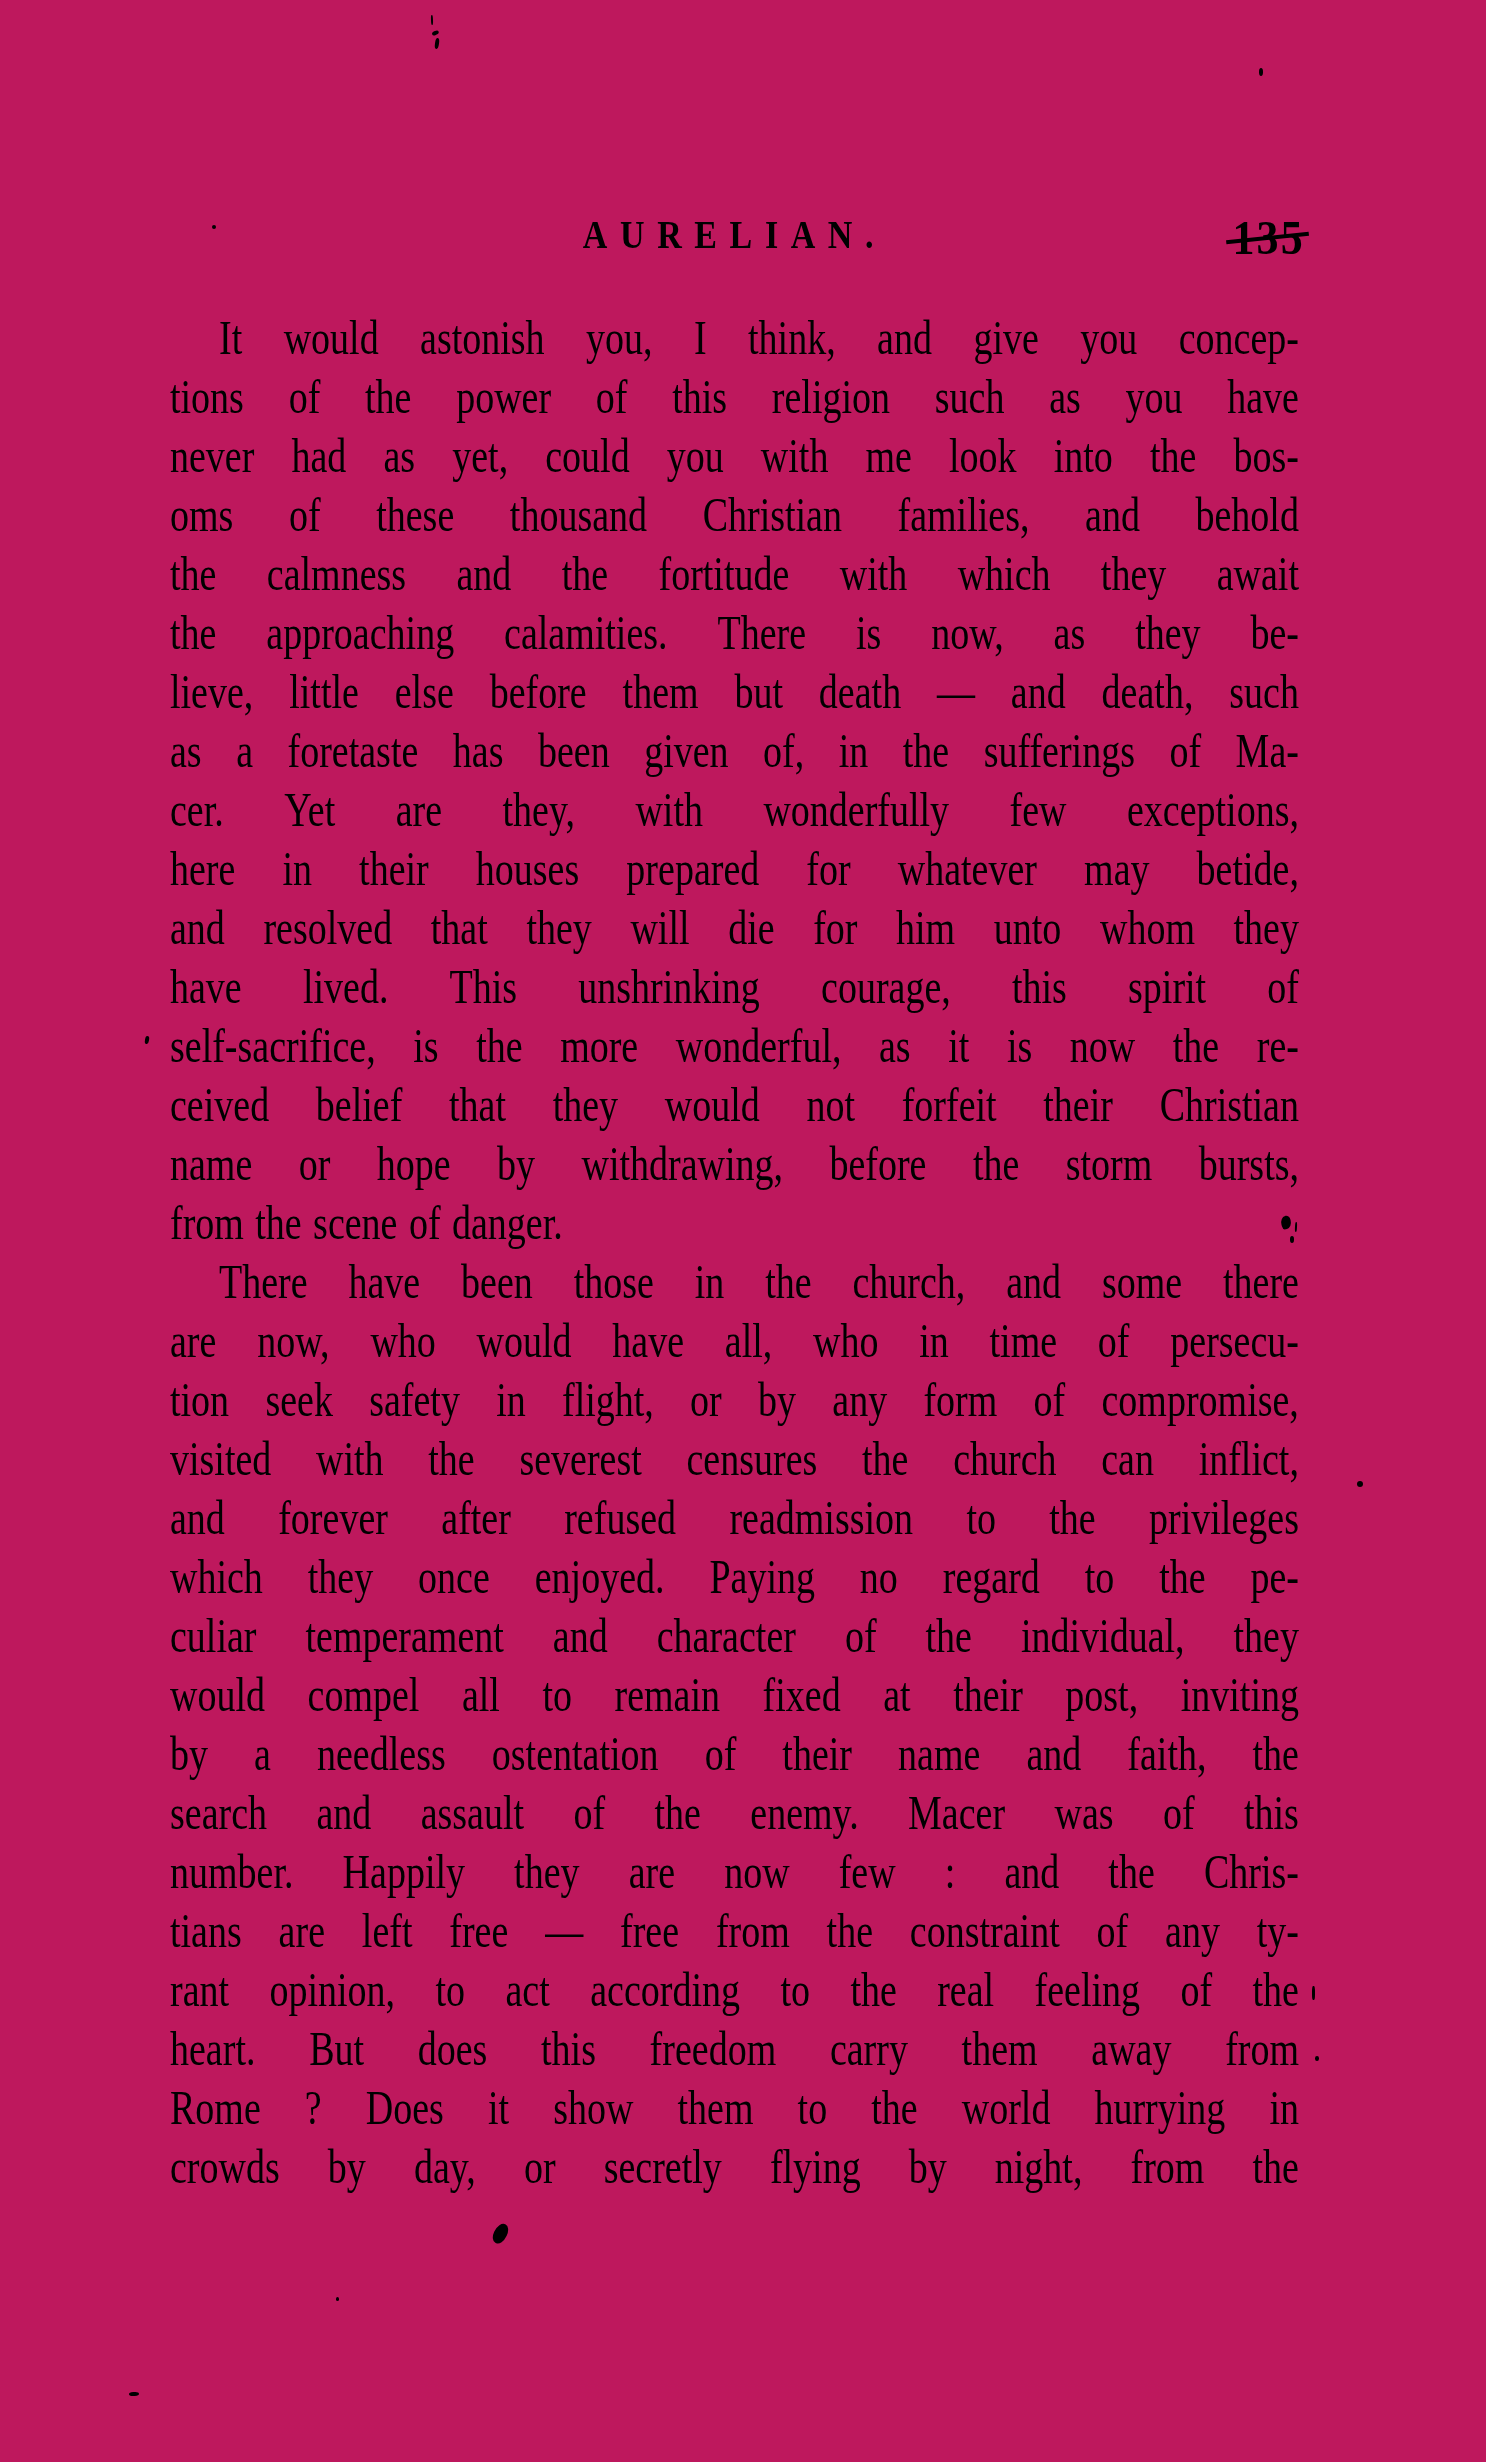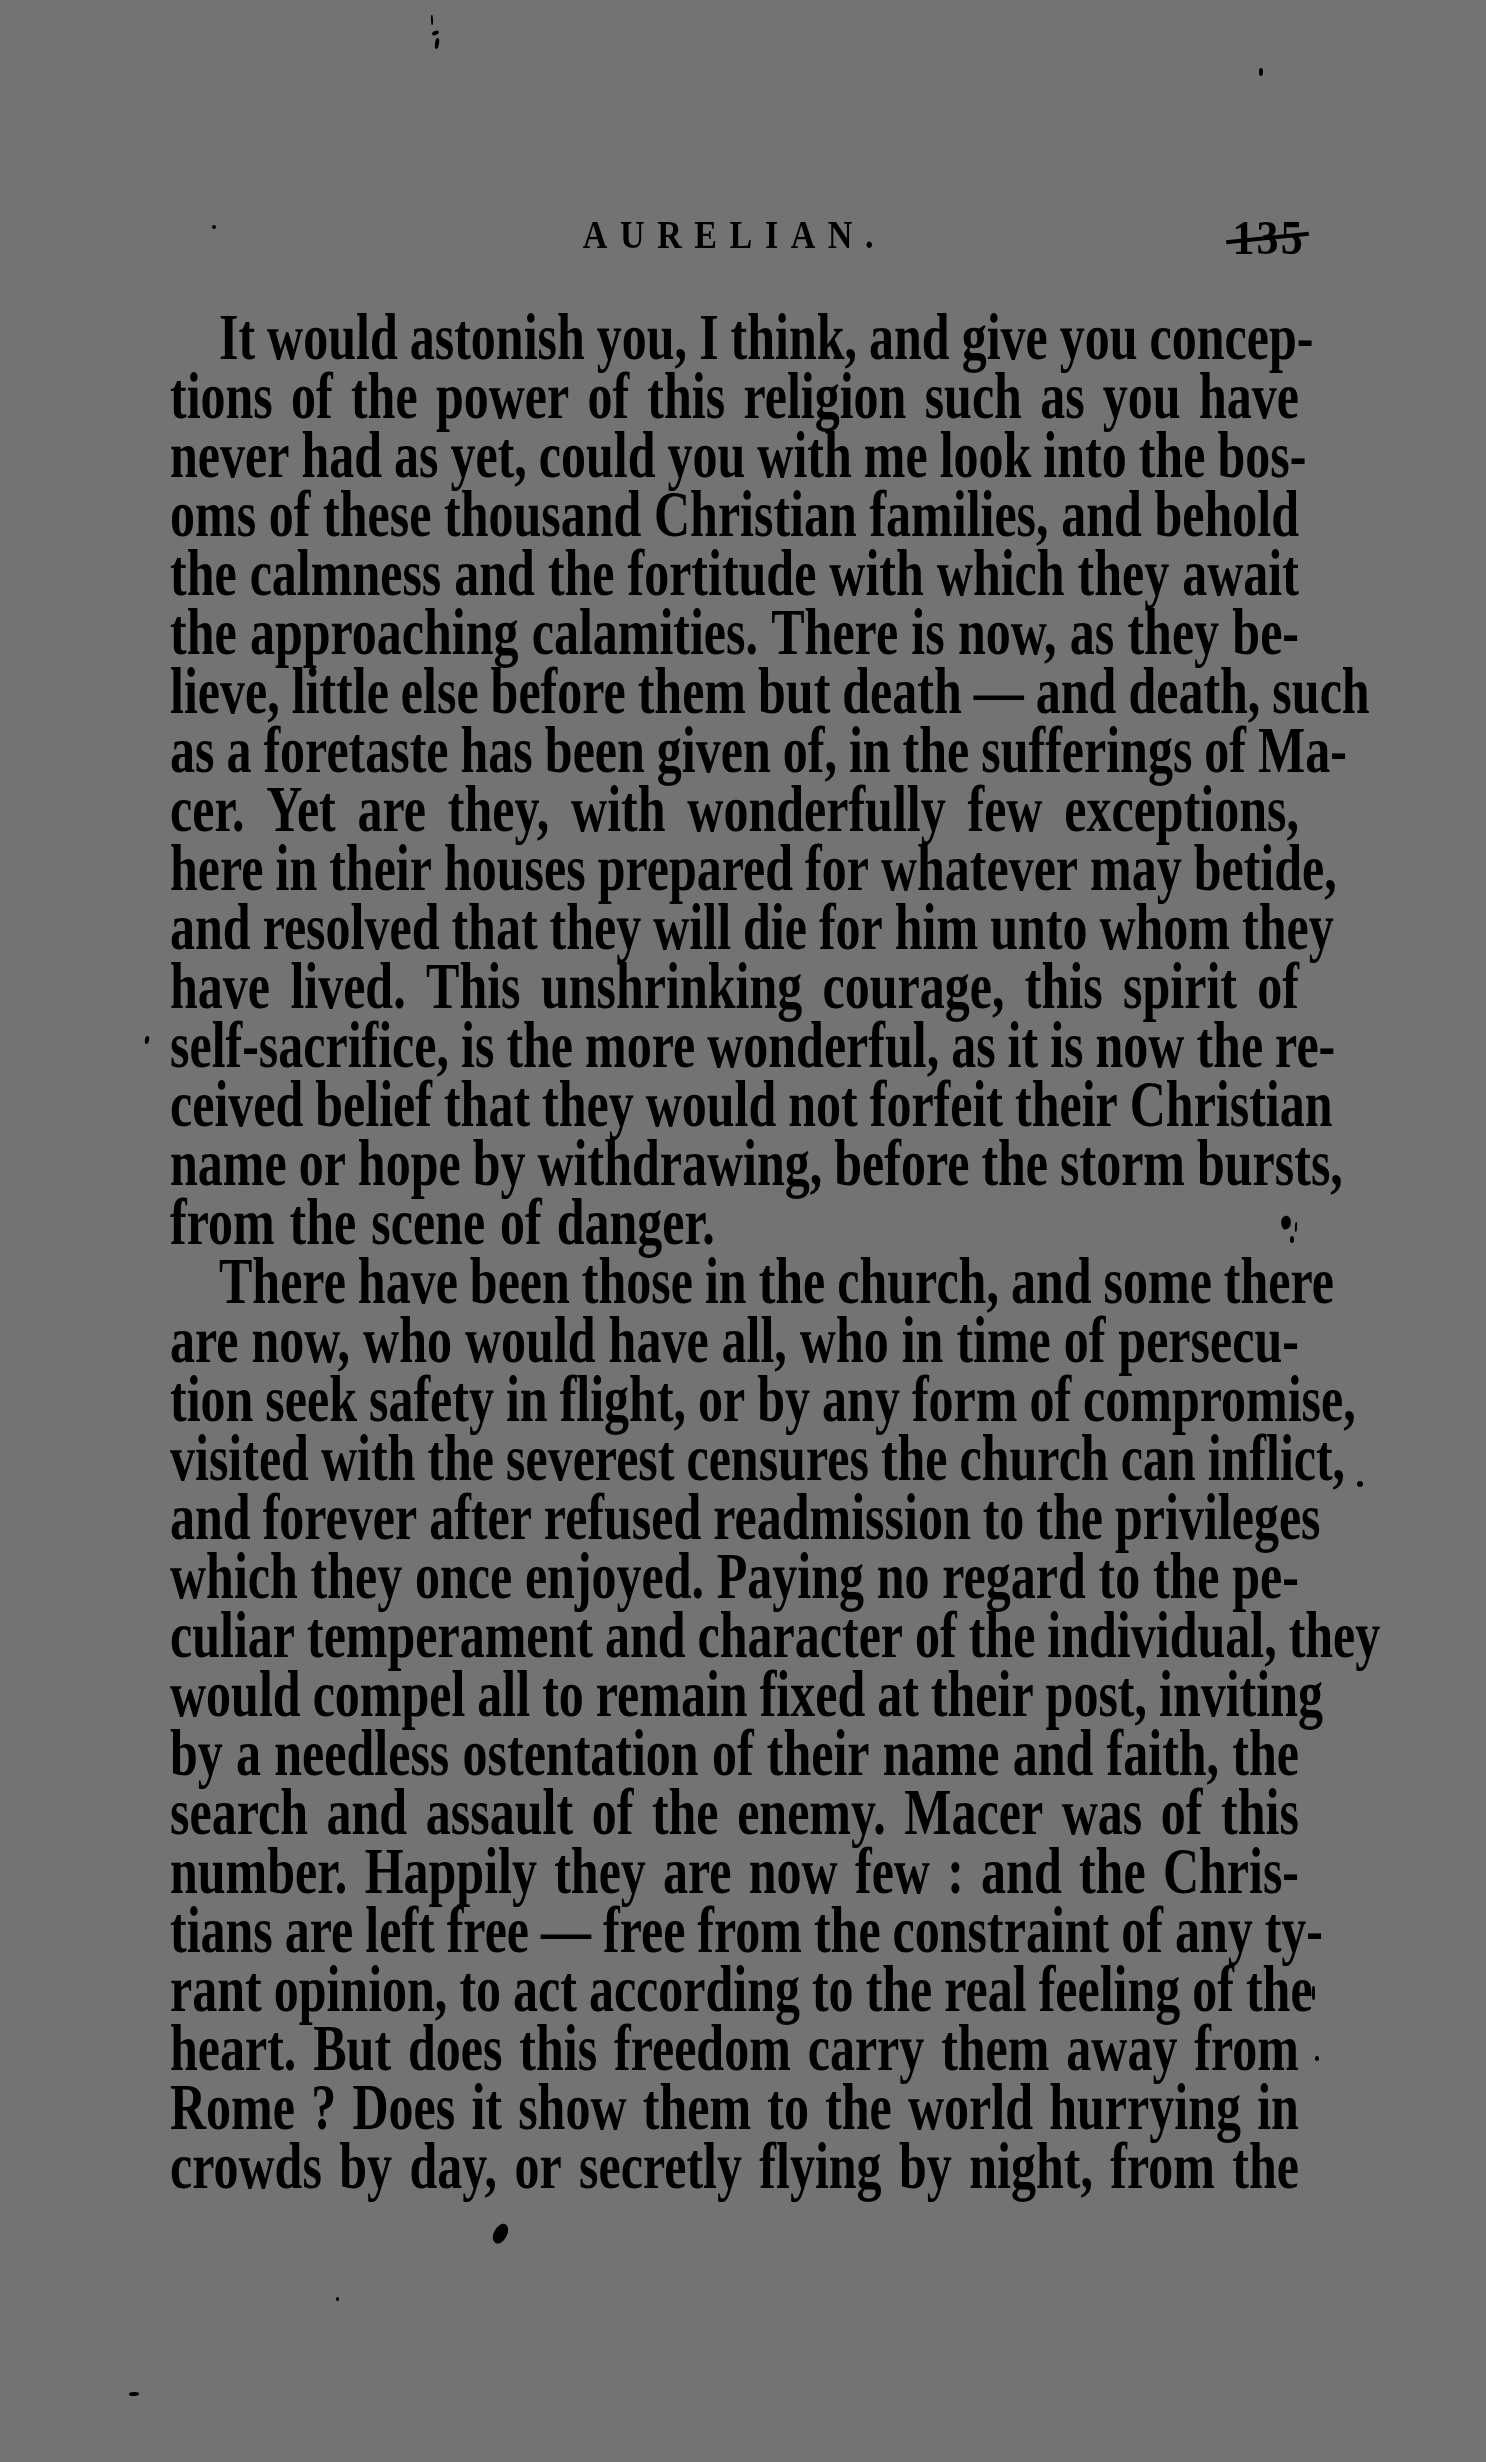--- a/index.html
+++ b/index.html
@@ -1,20 +1,20 @@
 <!DOCTYPE html>
 <html style="font-size:12px"><head>
 <meta charset="utf-8">
 <style>
   html, body { margin: 0; padding: 0; background: #ffffff; }
   .page {
     position: relative;
     width: 1487px;
     height: 2462px;
-    background: #737373;
+    background: #be185d;
     color: #000000;
     font-family: "Liberation Serif", "DejaVu Serif", serif;
     overflow: hidden;
   }
   
   .header-row {
     position: absolute;
     left: 170px;
     top: 216px;
     width: 1129px;
@@ -49,22 +49,22 @@
     height: 3.7px;
     background: #000;
     transform: rotate(-6deg);
   }
   
   .text-block {
     position: absolute;
     left: 170px;
     top: 310px;
     width: 1129px;
-    font-size: 50px;
-    font-weight: bold;
+    font-size: 38px;
+    font-weight: normal;
     letter-spacing: 0;
   }
   .text-line {
     display: flex;
     justify-content: space-between;
     align-items: baseline;
     column-gap: 0.24em;
     height: 59px;
     line-height: 59px;
     transform: scaleY(1.30);

